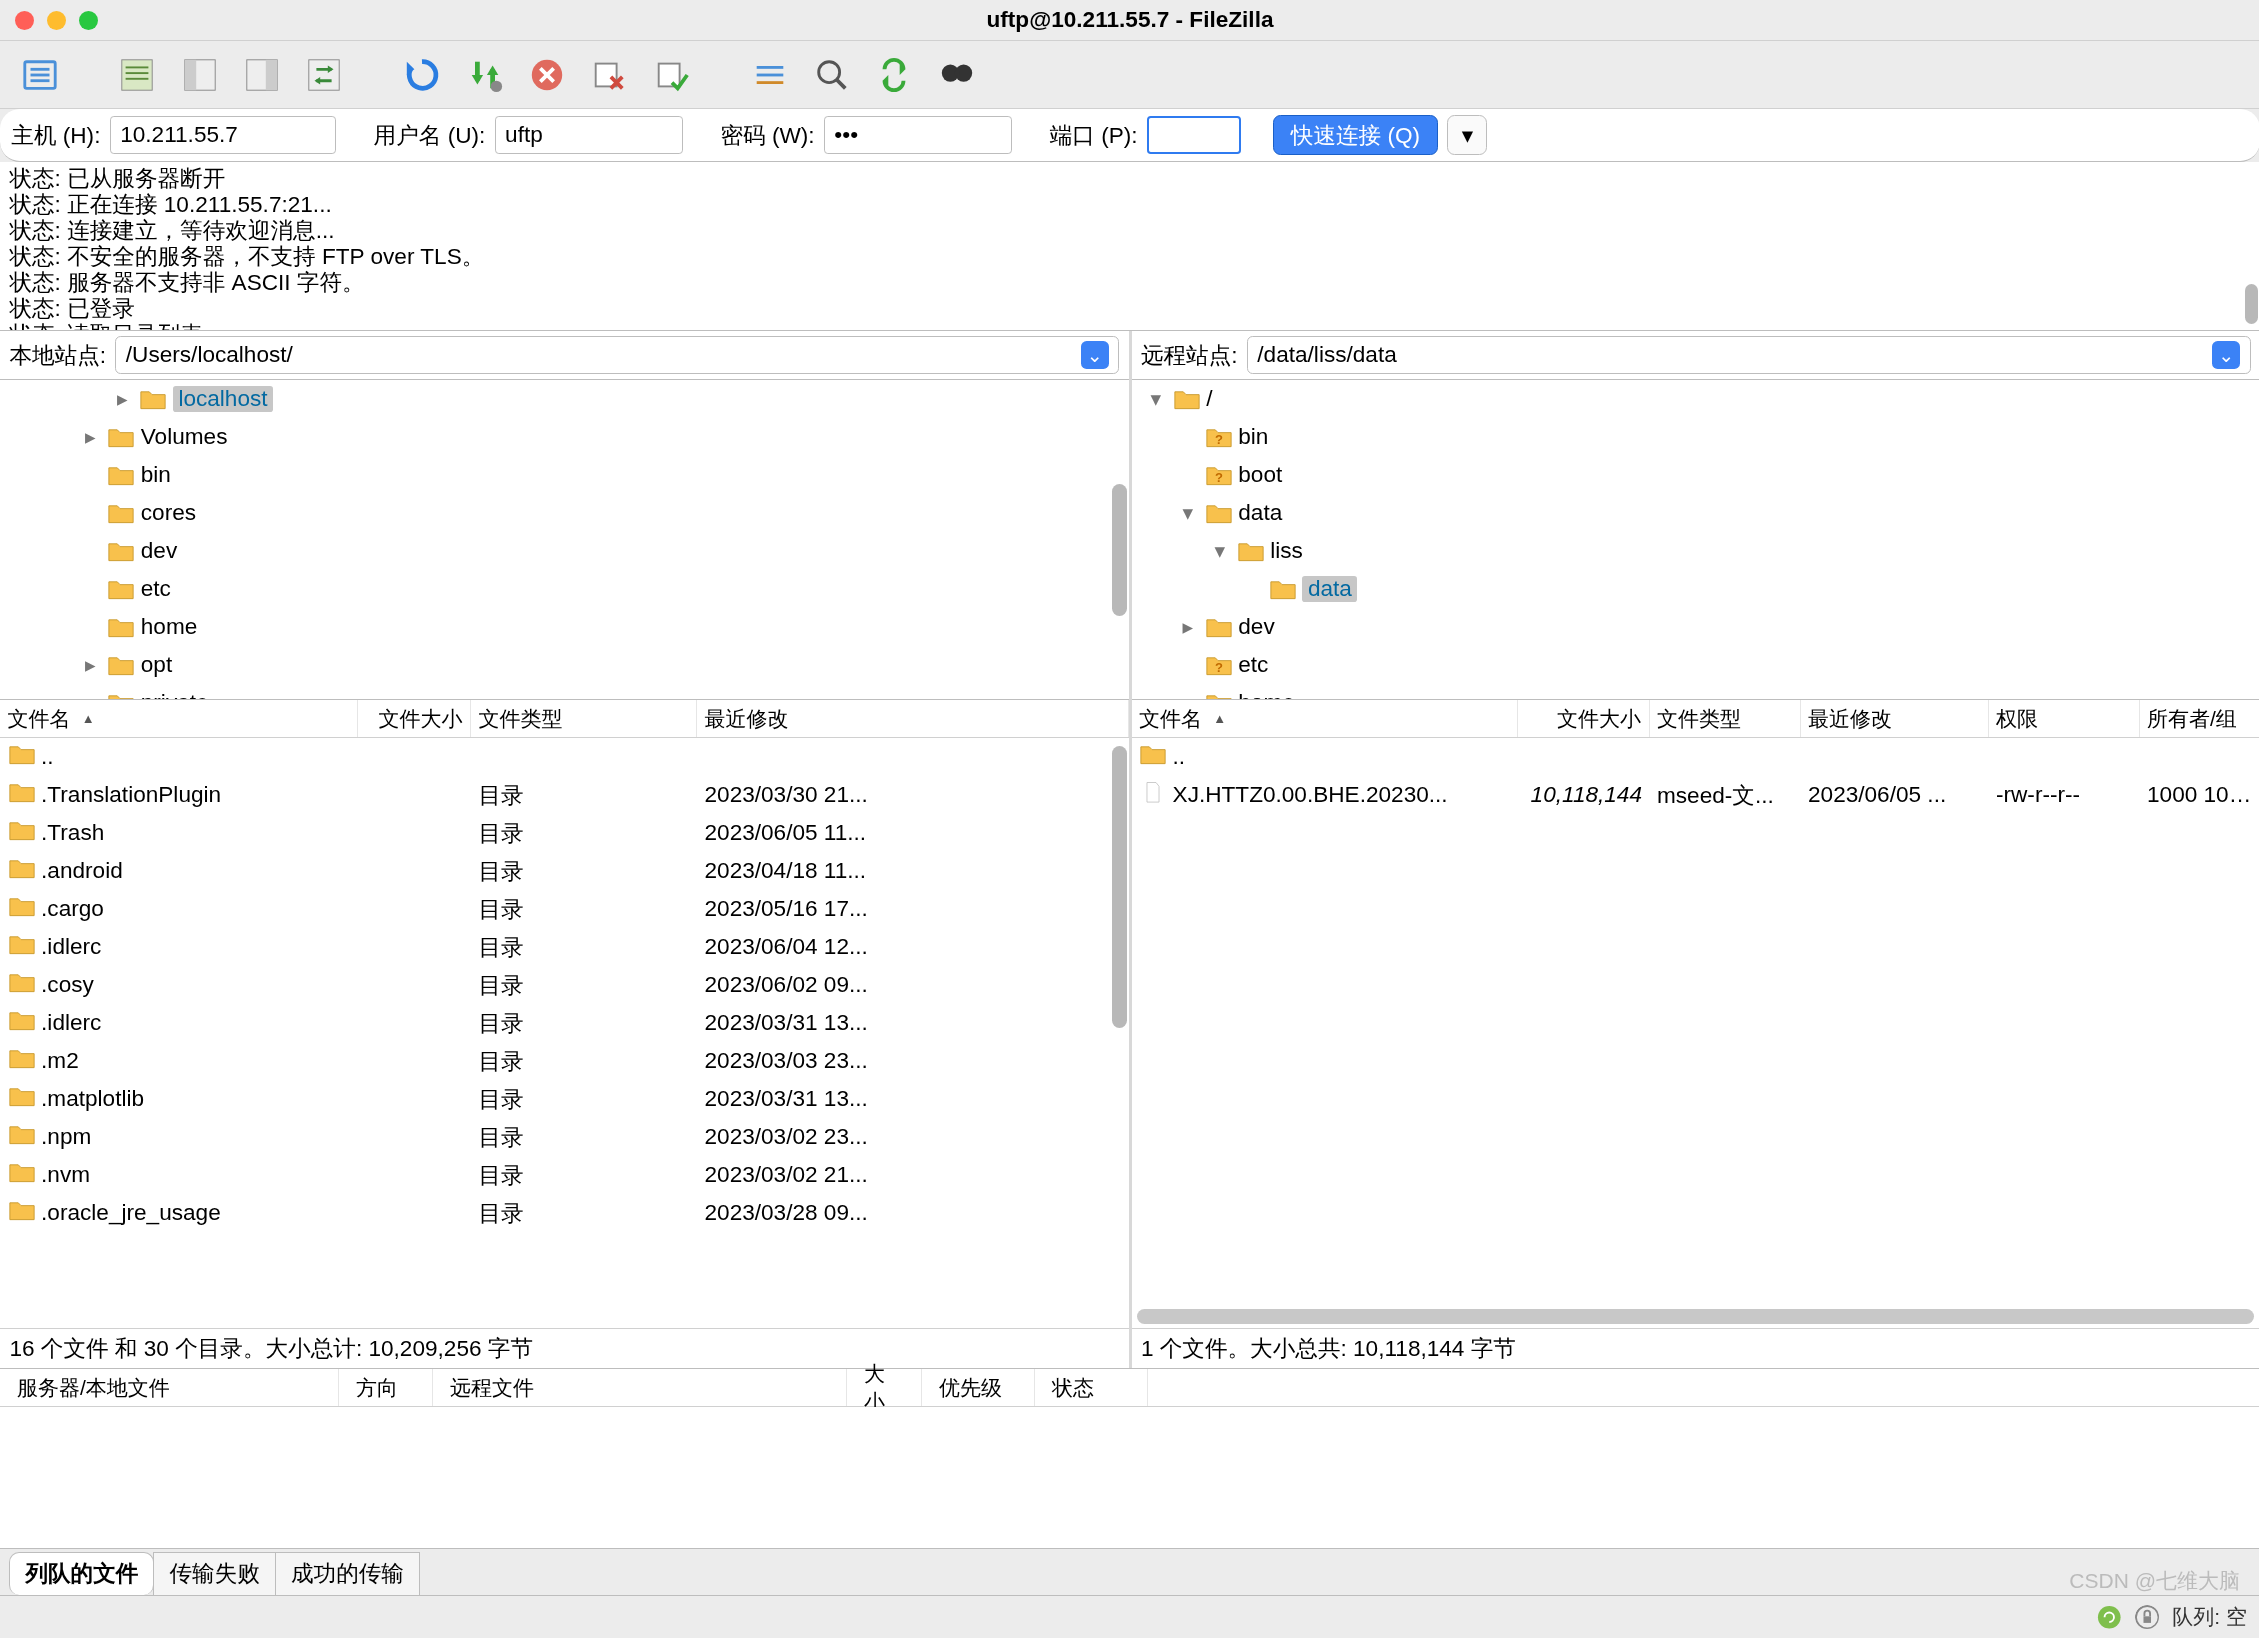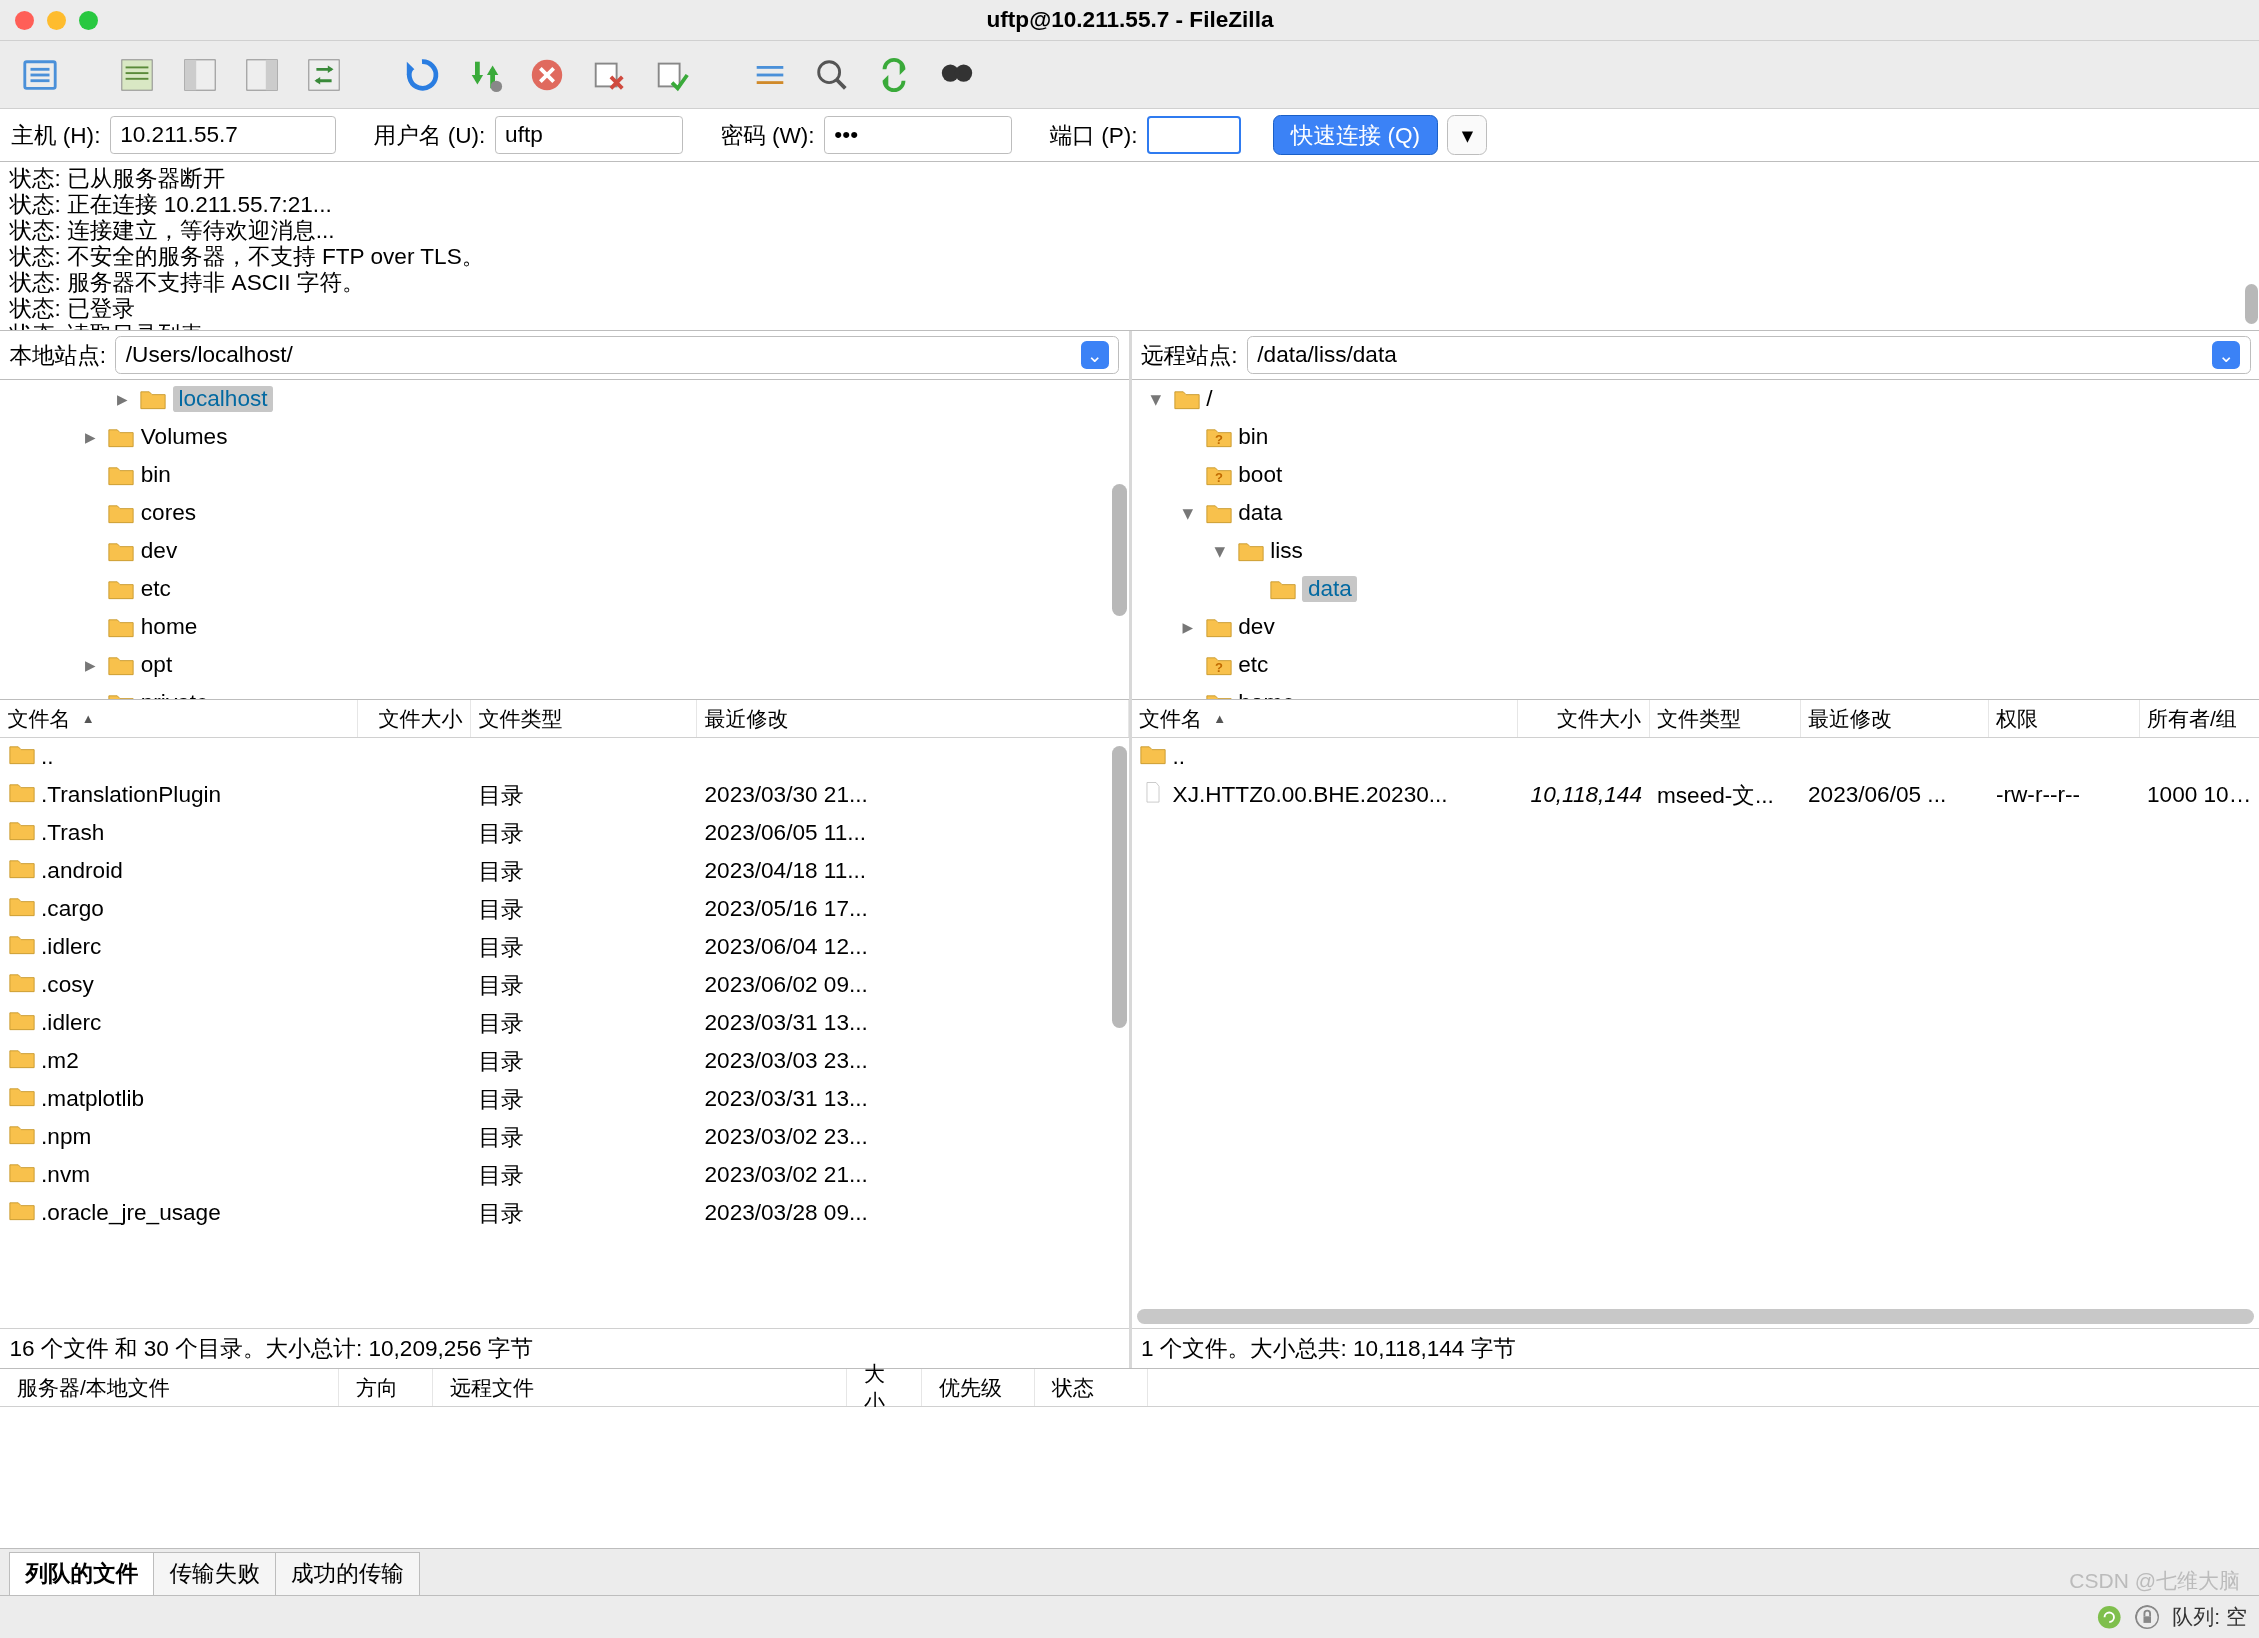--- a/index.html
+++ b/index.html
@@ -15,21 +15,21 @@
   .tl.green { background: #28c840; }
   .title { position: absolute; left: 50%; transform: translateX(-50%); font-weight: 600; font-size: 22.6px; }
 
   
   .toolbar { height: 68px; background: #ececec; display: flex; align-items: center; gap: 9.4px; padding: 0 13px; border-bottom: 0.9px solid #d0d0d0; }
   .tbtn { width: 53px; height: 53px; display: flex; align-items: center; justify-content: center; border-radius: 5.6px; }
   .tbtn svg { width: 38px; height: 38px; }
   .tsep { width: 26px; }
 
   
-  .quickbar { height: 53px; background: #fff; border-bottom: 0.9px solid #bdbdbd; display: flex; align-items: center; gap: 9.4px; padding: 0 11.3px; font-size: 22.6px; }
+  .quickbar { height: 53px; background: #fff; border-bottom: 0.9px solid #bdbdbd; display: flex; align-items: center; gap: 9.4px; padding: 0 11.3px; font-size: 22.6px; border-radius: 20px; }
   .qlabel { white-space: nowrap; }
   .qinput { height: 38px; border: 0.9px solid #bdbdbd; border-radius: 3.8px; padding: 0 9.4px; font-size: 22.6px; background: #fff; }
   .qinput.port { width: 94px; border: 2.8px solid #2f7bf0; outline: none; }
   .qbtn { height: 40px; padding: 0 17px; border: 0.9px solid #1a5fc7; background: #3b82f6; color: #fff; border-radius: 7.5px; font-size: 22.6px; }
   .qmore { width: 40px; height: 40px; border: 0.9px solid #bdbdbd; border-radius: 7.5px; background: #fafafa; display:flex;align-items:center;justify-content:center; }
 
   
   .log { height: 169px; background: #fff; border-bottom: 0.9px solid #bdbdbd; padding: 3.8px 9.4px; font-size: 22.6px; line-height: 1.15; overflow: hidden; white-space: pre; position: relative; }
   .log .scrollbar { position:absolute; right:1.9px; top:122px; width:13px; height:40px; background:#b8b8b8; border-radius:6.6px; }
 
@@ -58,21 +58,21 @@
   .statusline { height: 40px; background:#fff; border-top:0.9px solid #d0d0d0; display:flex; align-items:center; padding:0 9.4px; font-size:22.6px; }
 
   
   .queuehdr { height: 38px; background:#fff; border-bottom:0.9px solid #d0d0d0; display:flex; font-size:21px; align-items:center; }
   .queuehdr .col { padding:0 17px; border-right:0.9px solid #e6e6e6; height:100%; display:flex; align-items:center; }
   .queuebody { flex:0 0 141px; background:#fff; }
 
   
   .bottom { height: 47px; background:#ececec; border-top:0.9px solid #bdbdbd; display:flex; align-items:flex-end; padding:0 9.4px; }
   .btab { padding:5.6px 15px; border:0.9px solid #bdbdbd; background:#f5f5f5; border-bottom:none; font-size:22.6px; margin-right:-0.9px; }
-  .btab.active { background:#fff; font-weight:600; }
+  .btab.active { background:#fff; font-weight:600;border-radius:10px; }
 
   .footer { height: 43px; background:#ececec; border-top:0.9px solid #bdbdbd; display:flex; align-items:center; justify-content:flex-end; padding:0 13px; gap:13px; font-size:21px; color:#333; }
   .footer .ic { width:24.5px;height:24.5px;border-radius:50%; }
   .watermark { position:absolute; right:19px; bottom:43px; font-size:21px; color:#bbb; }
 
   .asc::after{content:"▲"; font-size:13px; margin-left:5.6px; color:#555;}
 </style>
 </head>
 <body>
 

